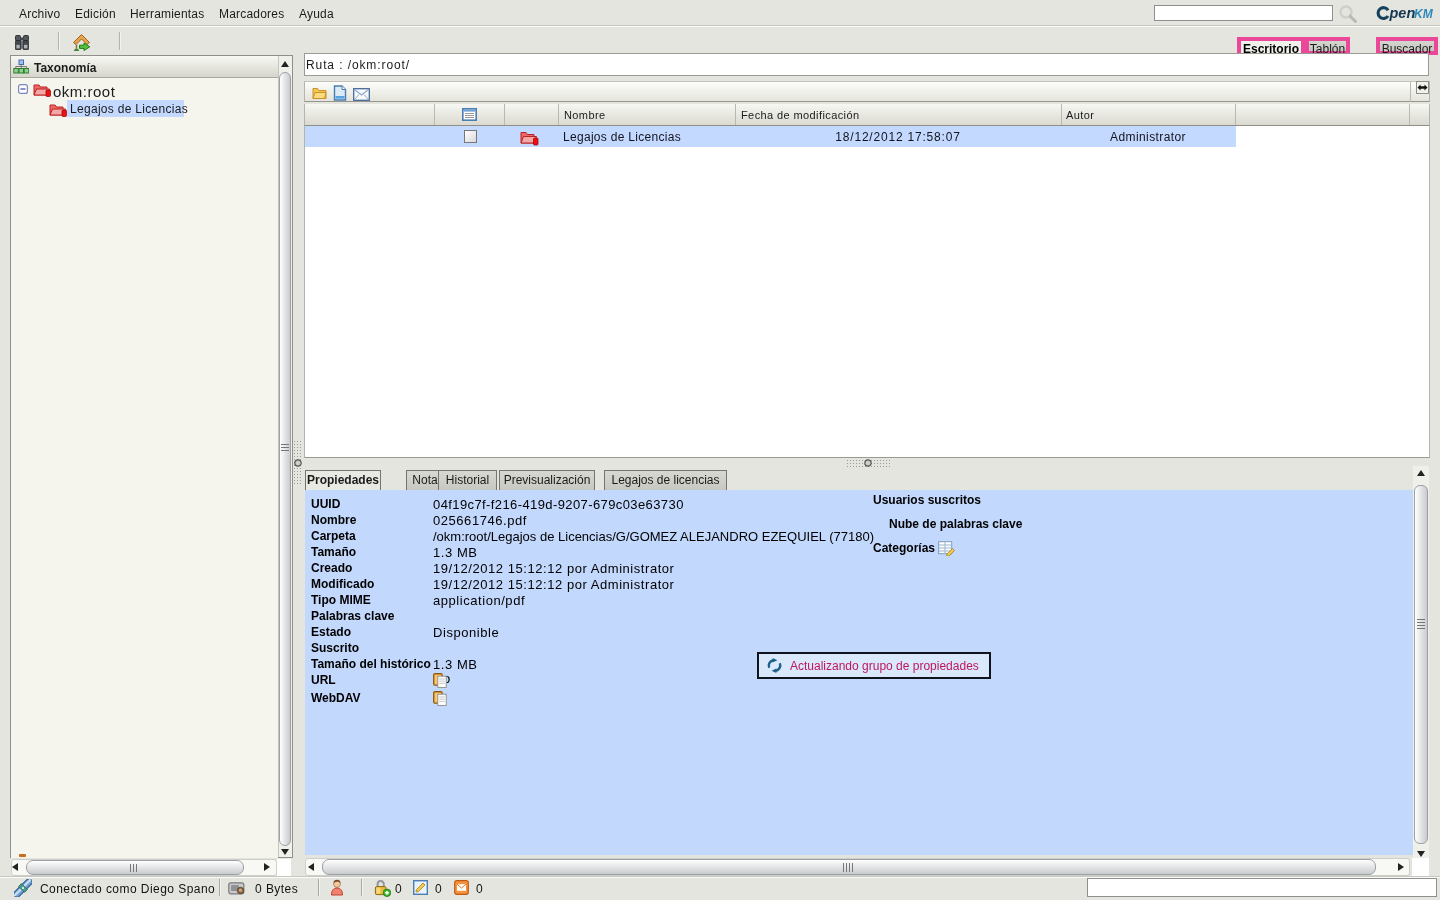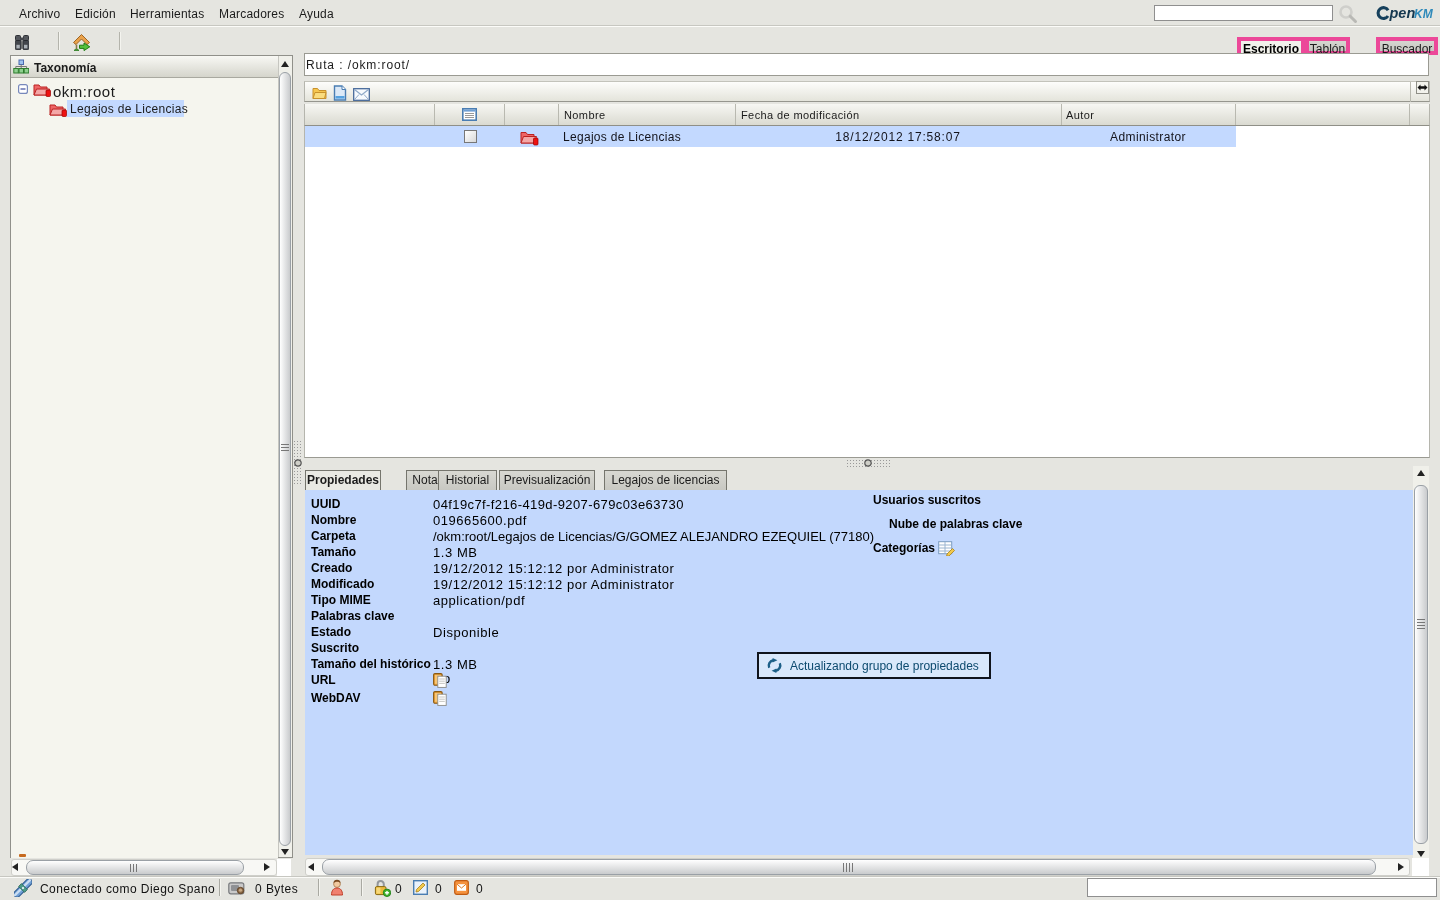--- a/index.html
+++ b/index.html
@@ -234,21 +234,21 @@
 <div class="btab off" style="left:406px; width:44px;">Notas</div>
 <div class="btab off" style="left:438px; width:59px;">Historial</div>
 <div class="btab off" style="left:499px; width:96px;">Previsualización</div>
 <div class="btab off" style="left:604px; width:123px;">Legajos de licencias</div>
 
 <div id="bpanel" class="abs"></div>
 
 <div class="plabel" style="top:497px;">UUID</div>
 <div class="pvalue" style="top:497px; letter-spacing:0.4px;">04f19c7f-f216-419d-9207-679c03e63730</div>
 <div class="plabel" style="top:513px;">Nombre</div>
-<div class="pvalue" style="top:513px;">019665600.pdf</div>
+<div class="pvalue" style="top:513px;">025661746.pdf</div>
 <div class="plabel" style="top:529px;">Carpeta</div>
 <div class="pvalue" style="top:529px; letter-spacing:0px;">/okm:root/Legajos de Licencias/G/GOMEZ ALEJANDRO EZEQUIEL (77180)</div>
 <div class="plabel" style="top:545px;">Tamaño</div>
 <div class="pvalue" style="top:545px;">1.3 MB</div>
 <div class="plabel" style="top:561px;">Creado</div>
 <div class="pvalue" style="top:561px;">19/12/2012 15:12:12 por Administrator</div>
 <div class="plabel" style="top:577px;">Modificado</div>
 <div class="pvalue" style="top:577px;">19/12/2012 15:12:12 por Administrator</div>
 <div class="plabel" style="top:593px;">Tipo MIME</div>
 <div class="pvalue" style="top:593px;">application/pdf</div>
@@ -297,21 +297,21 @@
   <path d="M9 13 L14.5 7.5 L16.5 9.5 L11 15 L8.6 15.2 Z" fill="#f2c94c" stroke="#a8811a" stroke-width="0.8"></path>
 </svg>
 
 <div id="popup" class="abs"></div>
 <svg class="abs" style="left:766px; top:657px;" width="17" height="17" viewBox="0 0 17 17">
   <path d="M3.2 10.8 A 5.4 5.4 0 0 1 7.2 3.3" fill="none" stroke="#1d6088" stroke-width="2.4"></path>
   <path d="M6.6 0.9 L6.6 5.5 L11.4 3.2 Z" fill="#1d6088"></path>
   <path d="M13.8 6.2 A 5.4 5.4 0 0 1 9.8 13.7" fill="none" stroke="#1d6088" stroke-width="2.4"></path>
   <path d="M10.4 16.1 L10.4 11.5 L5.6 13.8 Z" fill="#1d6088"></path>
 </svg>
-<div class="abs txt" style="left:790px; top:659px; font-size:12px; color:#0c4a6e;">Actualizando grupo de propiedades</div>
+<div class="abs txt" style="left:790px; top:659px; font-size:12px; color:#be185d;">Actualizando grupo de propiedades</div>
 
 <div class="abs sb-track-v" style="left:1413px; top:466px; width:16px; height:392px;"></div>
 <div class="arrow" style="left:1417px; top:470px; border-left:4.5px solid transparent; border-right:4.5px solid transparent; border-bottom:6px solid #222;"></div>
 <div class="thumb-v" style="left:1414px; top:485px; width:14px; height:359px;"></div>
 <div class="abs" style="left:1417px; top:619px; width:8px; height:10px; background:repeating-linear-gradient(#777 0 1px, transparent 1px 3px);"></div>
 <div class="arrow" style="left:1417px; top:851px; border-left:4.5px solid transparent; border-right:4.5px solid transparent; border-top:6px solid #222;"></div>
 
 <div class="abs sb-track-h" style="left:305px; top:858px; width:1105px; height:18px;"></div>
 <div class="arrow" style="left:308px; top:863px; border-top:4.5px solid transparent; border-bottom:4.5px solid transparent; border-right:6px solid #222;"></div>
 <div class="thumb-h" style="left:322px; top:859px; width:1054px; height:16px;"></div>

